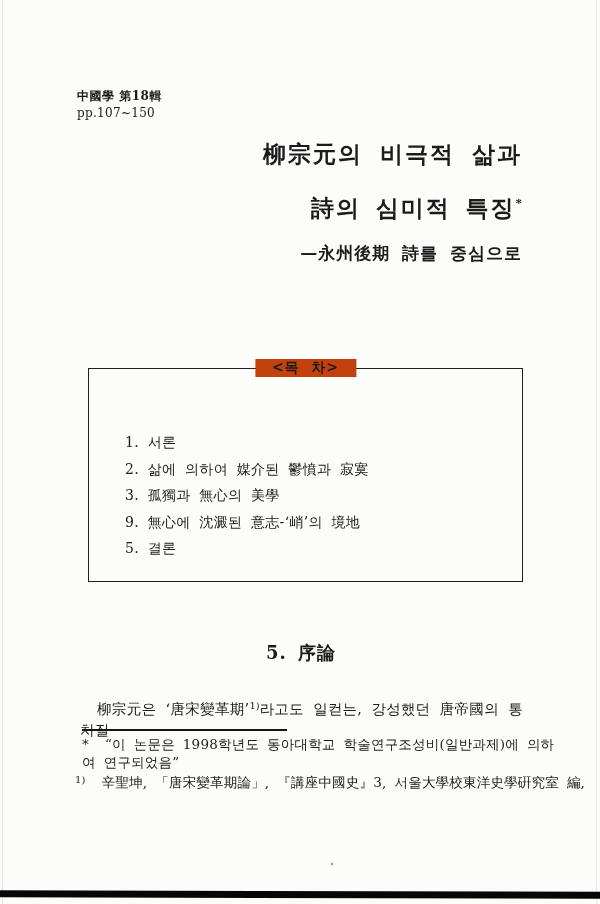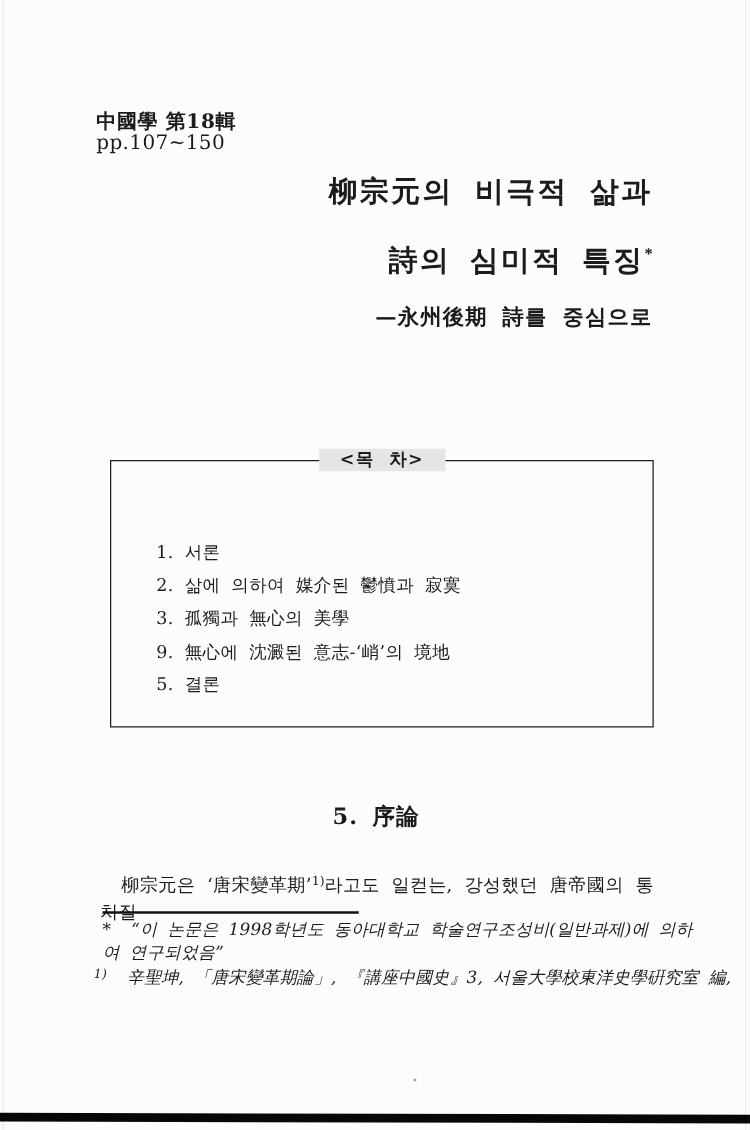--- a/index.html
+++ b/index.html
@@ -34,21 +34,21 @@
     transform: rotate(0.15deg);
   }
   .scan-speck {
     position: absolute; left: 331px; top: 863px; width: 2px; height: 2px;
     background: #9a9a9a;
   }
 
   
   .journal-head {
     position: absolute; left: 77px; top: 88px;
-    font-size: 16px; line-height: 17px; letter-spacing: 0.5px;
+    font-size: 12px; line-height: 17px; letter-spacing: 0.5px;
     font-weight: 600;
   }
   .journal-head .pages { font-weight: 400; letter-spacing: 0.3px; }
 
   
   .title-block {
     position: absolute; left: 80px; top: 139px; width: 442px;
     text-align: right;
   }
   .title-line {
@@ -72,21 +72,21 @@
   }
   .author-mark { font-size: 11px; vertical-align: 7px; letter-spacing: 0; }
 
   
   .toc-box {
     position: absolute; left: 88px; top: 368px; width: 435px; height: 214px;
     border: 1.5px solid #1f1f1f;
   }
   .toc-title {
     position: absolute; top: -10px; left: 50%; transform: translateX(-50%);
-    background: #e5e5e5; padding: 0 17px;
+    background: #c2410c; padding: 0 17px;
     font-size: 14px; font-weight: 600; letter-spacing: 1px;
   }
   .toc-list {
     position: absolute; left: 36px; top: 60px;
     list-style: none;
     font-size: 14px; line-height: 26.5px;
     word-spacing: 4px; letter-spacing: 0.3px;
   }
 
   
@@ -106,21 +106,21 @@
   .fn-ref { font-size: 10px; vertical-align: 5px; letter-spacing: 0; word-spacing: 0; }
 
   
   .fn-rule {
     position: absolute; left: 82px; top: 729px; width: 205px; height: 2px;
     background: #141414;
   }
   .footnotes {
     position: absolute; left: 75px; top: 736px; width: 452px;
     font-size: 13.5px; line-height: 17.5px;
-    word-spacing: 3.5px; letter-spacing: 0.2px; font-style: italic;
+    word-spacing: 3.5px; letter-spacing: 0.2px;
   }
   .fn-line { white-space: pre; }
   .fn-marker { display: inline-block; }
   .fn-indent { padding-left: 7px; }
   .fn-sup { font-size: 10px; vertical-align: 4px; }
 </style>
 </head>
 <body>
 
 <div class="scan-page">

